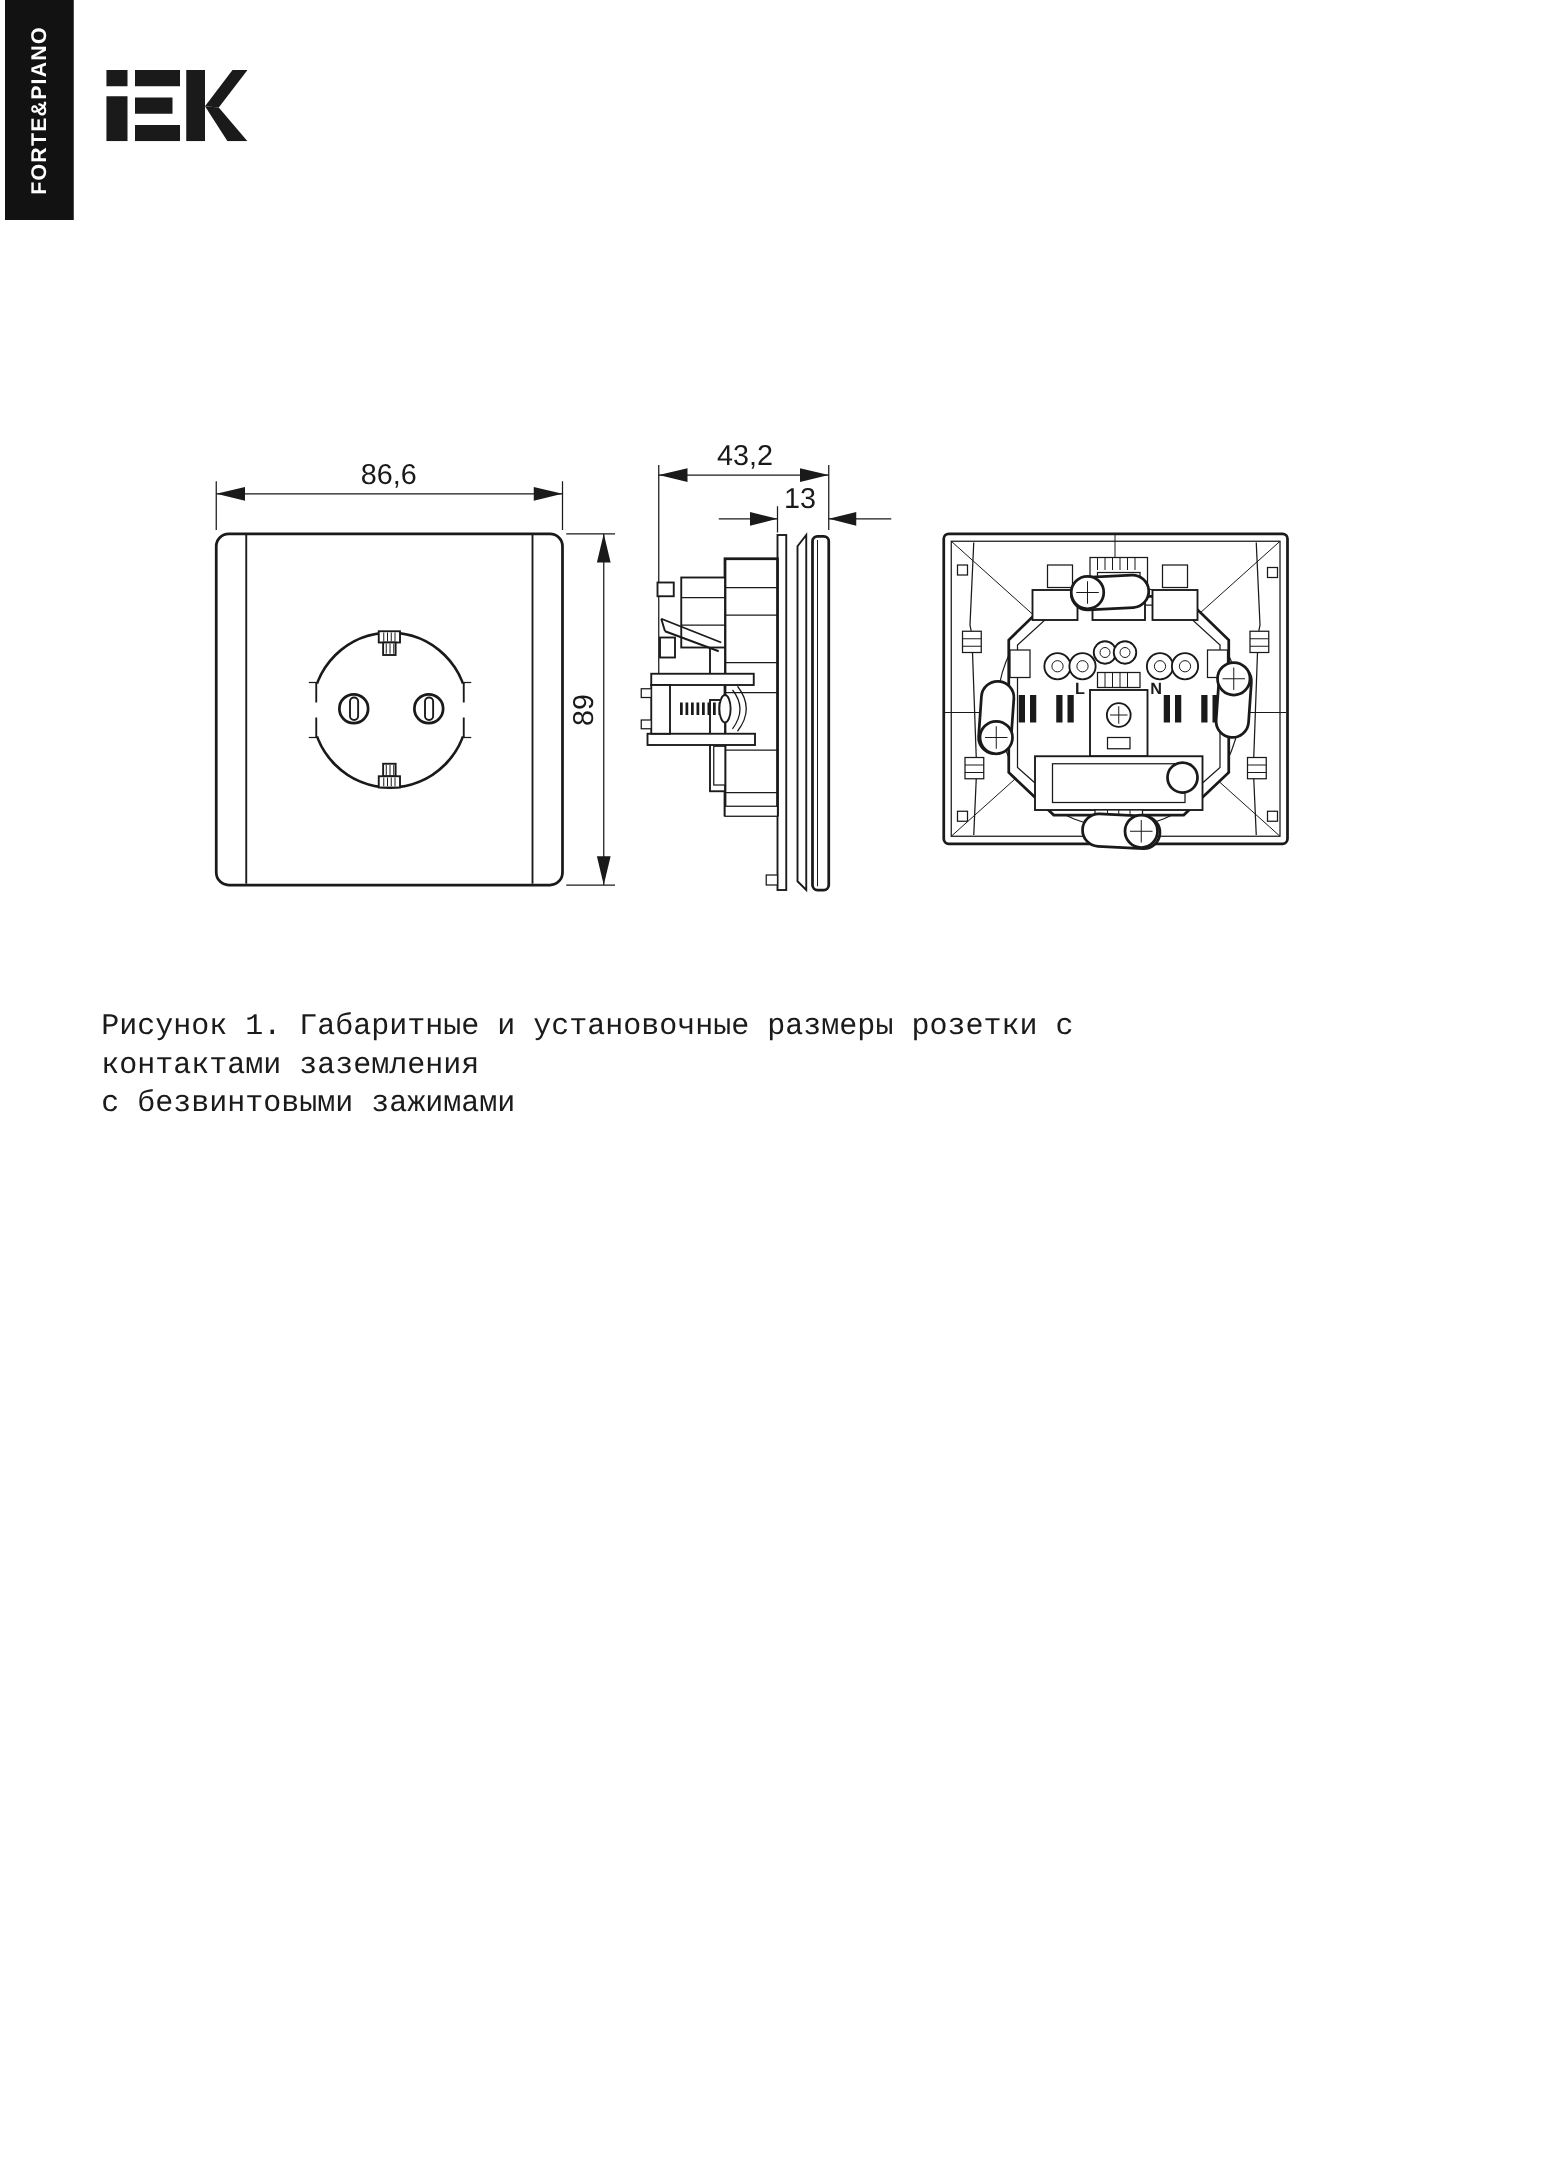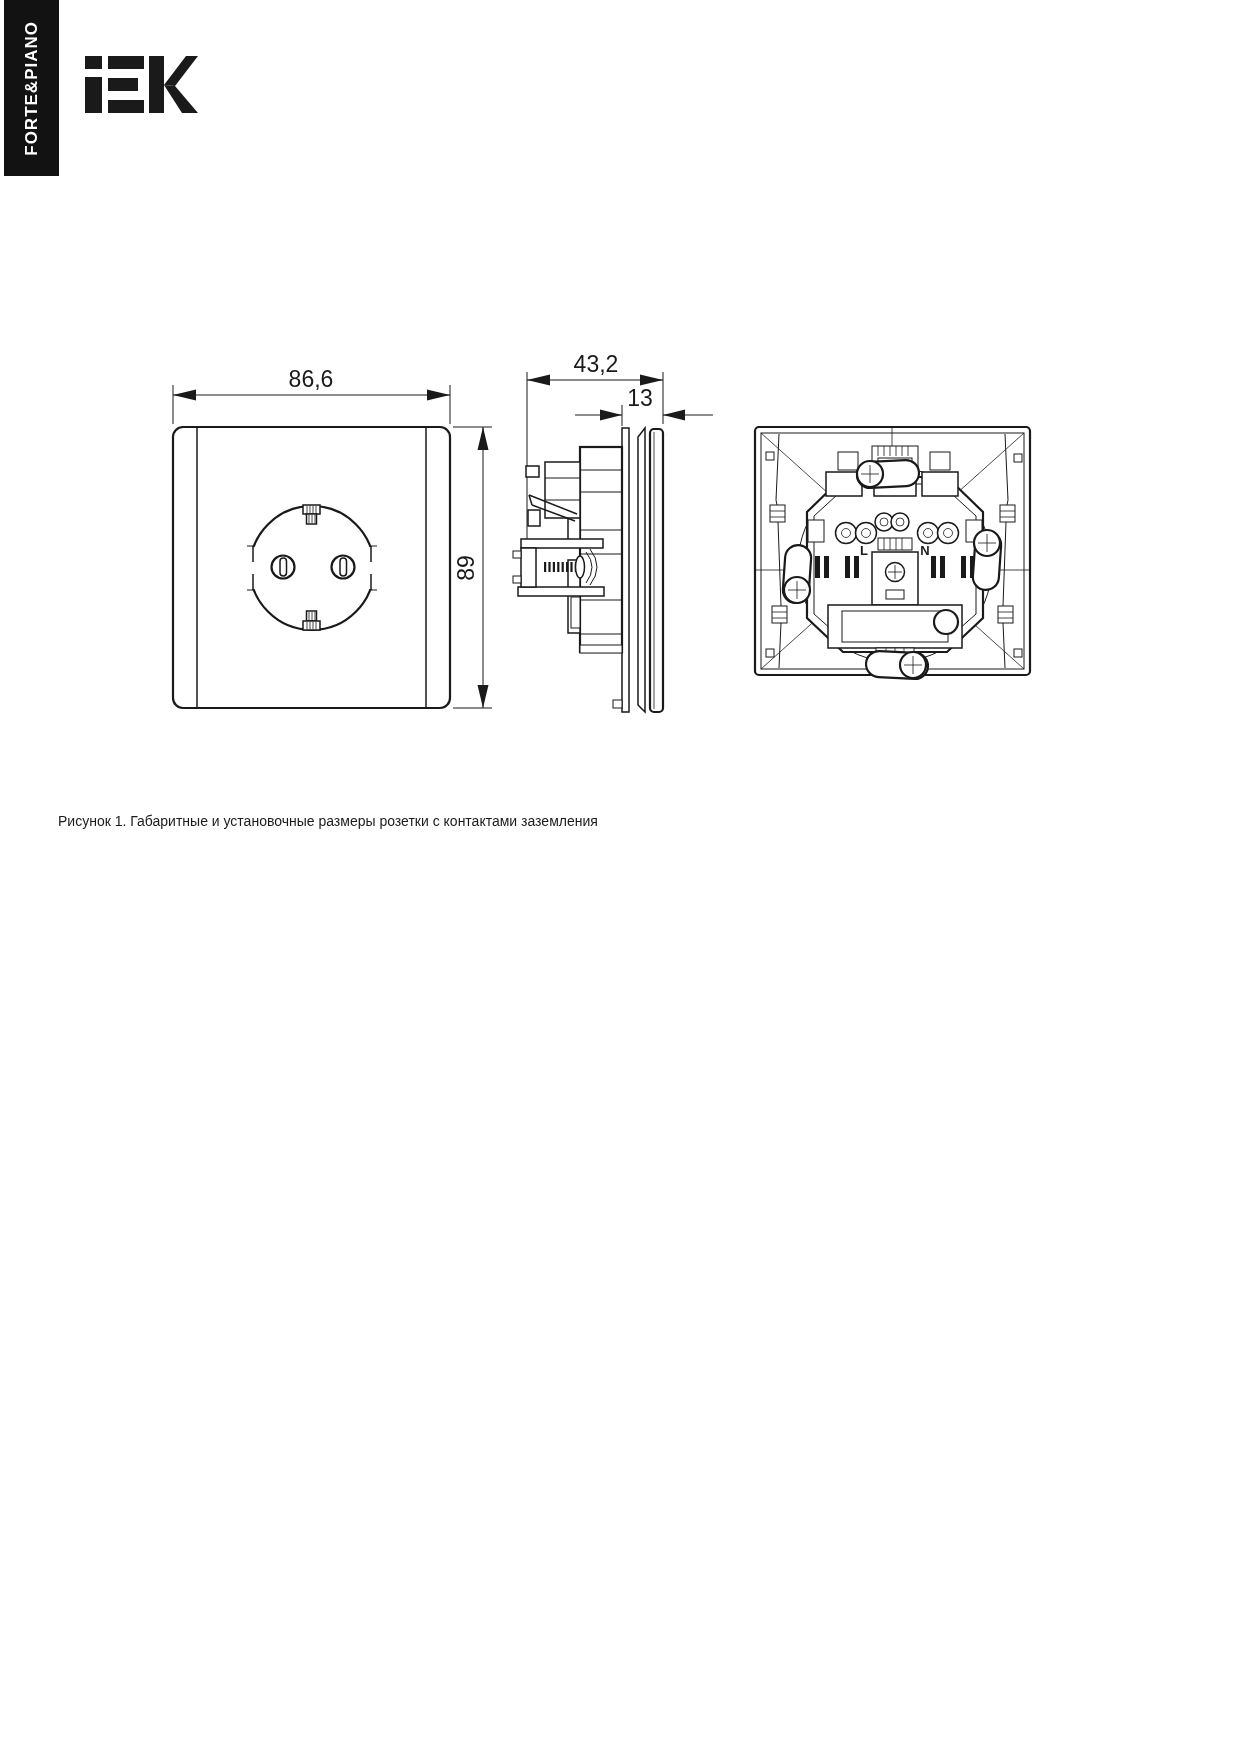--- a/index.html
+++ b/index.html
@@ -25,22 +25,22 @@
   .s  { stroke:#1a1a1a; fill:none; stroke-width:2.2; }
   .m  { stroke:#1a1a1a; fill:none; stroke-width:1.5; }
   .t  { stroke:#1a1a1a; fill:none; stroke-width:1; }
   .h  { stroke:#1a1a1a; fill:none; stroke-width:0.8; }
   .fw { fill:#ffffff; }
   .fb { fill:#1a1a1a; stroke:none; }
   .dim { font-family:"Liberation Sans", sans-serif; font-size:23px; fill:#1a1a1a; stroke:none; }
   .lbl { font-family:"Liberation Sans", sans-serif; font-size:13px; font-weight:bold; fill:#1a1a1a; stroke:none; }
   
   .caption {
-    position:absolute; left:58px; top:806px; width:880px;
-    font-size:14px; line-height:31px; color:#1b1b1b;
+    position:absolute; left:81px; top:806px; width:880px;
+    font-size:24px; line-height:31px; color:#1b1b1b;font-family:Liberation Mono, monospace;
   }
   .caption span { display:block; }
 </style>
 </head>
 <body>
 
 <div class="page">
 
   <div class="brand-tab">
     <span class="vlabel">FORTE&amp;PIANO</span>
@@ -296,15 +296,16 @@
         <rect class="s fw" x="974" y="532" width="26" height="58" rx="13" transform="rotate(4 987 561)"></rect>
         <circle class="s fw" cx="987" cy="543" r="13"></circle>
         <line class="h" x1="978" y1="543" x2="996" y2="543"></line>
           <line class="h" x1="987" y1="534" x2="987" y2="552"></line>
       </g>
     </g>
   </svg>
 
   <p class="caption">
     <span>Рисунок 1. Габаритные и установочные размеры розетки с контактами заземления</span>
+    <span>с безвинтовыми зажимами</span>
   </p>
 
 </div>
 
 </body></html>

